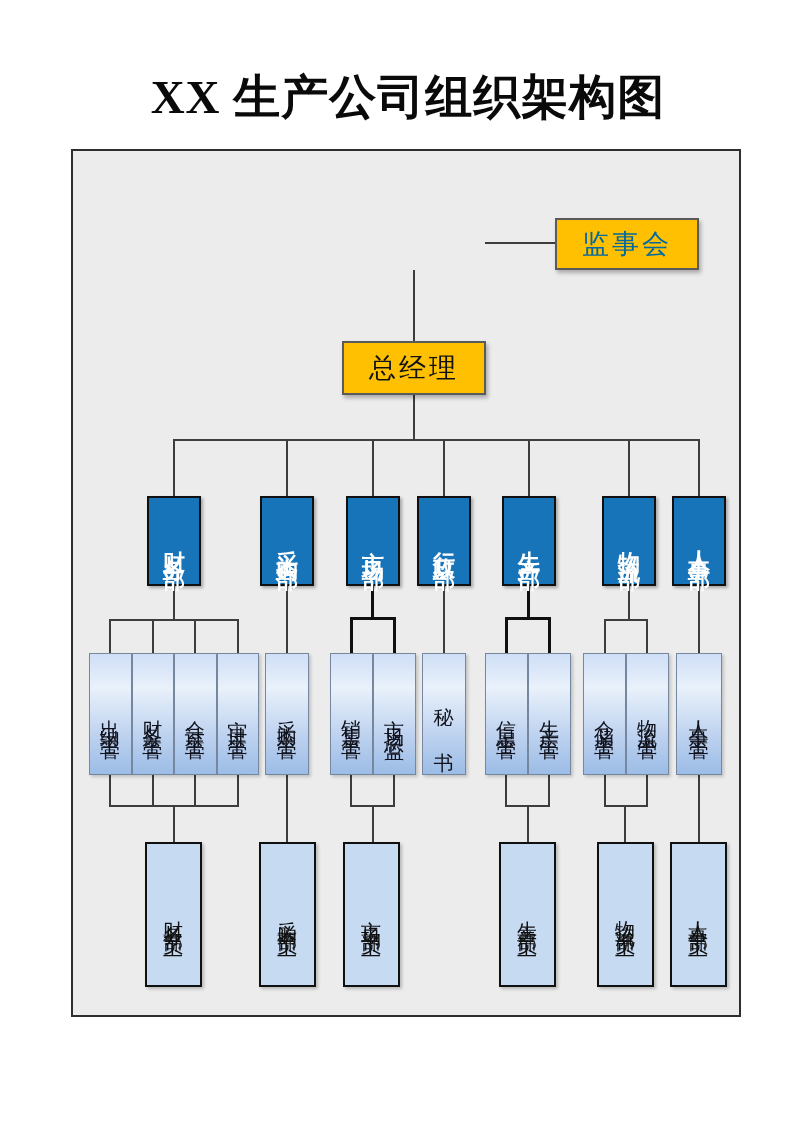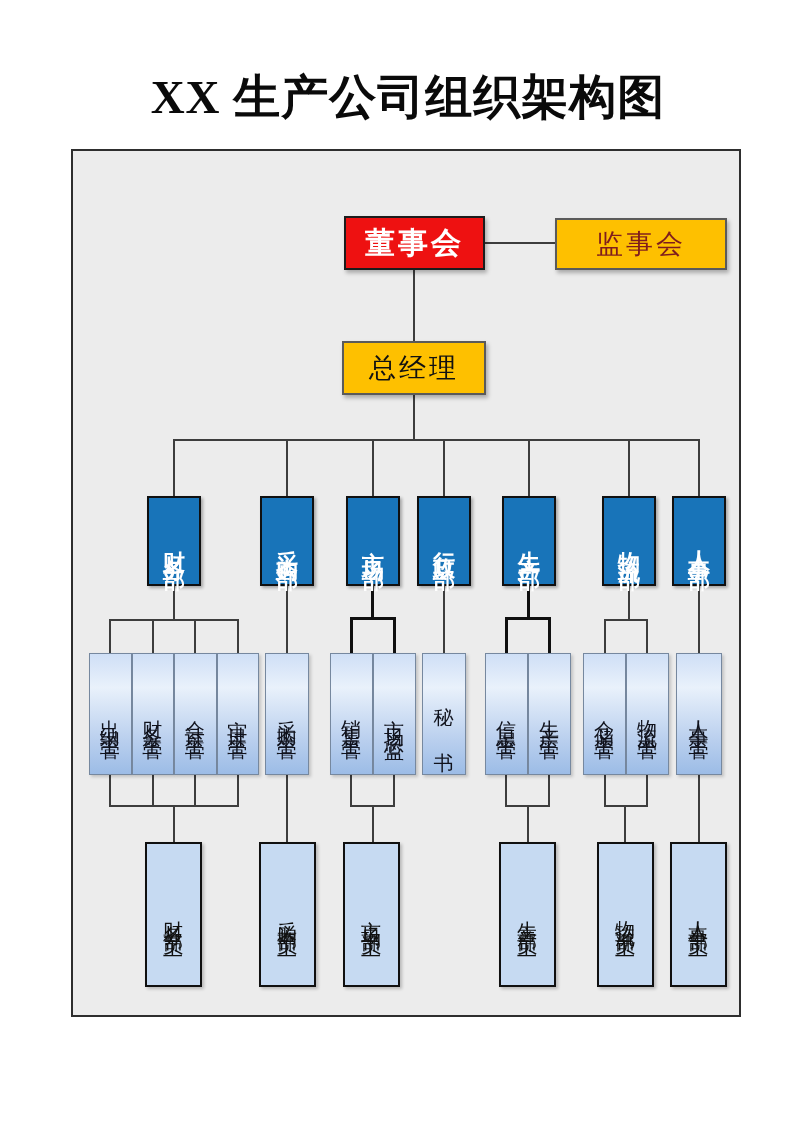--- a/index.html
+++ b/index.html
@@ -17,22 +17,22 @@
   .ln { position:absolute; display:block; background:#3d3d3d; }
   .ln.h { height:2px; } .ln.v { width:2px; }
   .ln.t { background:#101010; }
   .ln.t.h { height:3px; } .ln.t.v { width:3px; }
 
   
   .hbox { position:absolute; display:flex; align-items:center; justify-content:center;
           box-sizing:border-box; letter-spacing:3px; box-shadow:2px 3px 4px rgba(0,0,0,.28); }
   .board { left:271px; top:65px; width:141px; height:54px; background:#ee1111;
            border:2px solid #1c1c1c; color:#ffffff; font-size:30px; font-weight:bold; }
-  .supv  { left:482px; top:67px; width:172px; height:52px; background:#fec000;
-           border:2px solid #5a5a5a; color:#7f1d1d; font-size:27px; font-weight:500; }
+  .supv  { left:482px; top:67px; width:144px; height:52px; background:#fec000;
+           border:2px solid #5a5a5a; color:#0369a1; font-size:27px; font-weight:500; }
   .gm    { left:269px; top:190px; width:144px; height:54px; background:#fec000;
            border:2px solid #5a5a5a; color:#111; font-size:27px; font-weight:500; }
 
   
   .dept { position:absolute; top:345px; width:54px; height:90px; background:#1874b9;
           border:2px solid #101010; color:#ffffff; display:flex; align-items:center;
           justify-content:center; box-sizing:border-box; box-shadow:2px 2px 3px rgba(0,0,0,.3); }
   .dept .vtext { font-size:22px; font-weight:bold; }
   .sup-group { position:absolute; top:502px; height:122px; display:flex; }
   .sup { flex:1; background:linear-gradient(180deg,#cfdff6 0%,#e9f1fb 28%,#b9cfee 72%,#9cbce6 100%);
@@ -106,23 +106,20 @@
     <i class="ln v" style="left:432px;top:624px;height:30px"></i>
     <i class="ln v" style="left:475px;top:624px;height:30px"></i>
     <i class="ln h" style="left:432px;top:654px;width:45px"></i>
     <i class="ln v" style="left:454px;top:654px;height:37px"></i>
     <i class="ln v" style="left:531px;top:624px;height:30px"></i>
     <i class="ln v" style="left:573px;top:624px;height:30px"></i>
     <i class="ln h" style="left:531px;top:654px;width:44px"></i>
     <i class="ln v" style="left:551px;top:654px;height:37px"></i>
     <i class="ln v" style="left:625px;top:624px;height:67px"></i>
 
-    <div class="hbox board">
-        <span>董事会</span>
-      </div>
     <div class="hbox supv">
         <span>监事会</span>
       </div>
     <div class="hbox gm">
         <span>总经理</span>
       </div>
 
     <div class="dept" style="left:74px">
         <span class="vtext ls8">财务部</span>
       </div>

